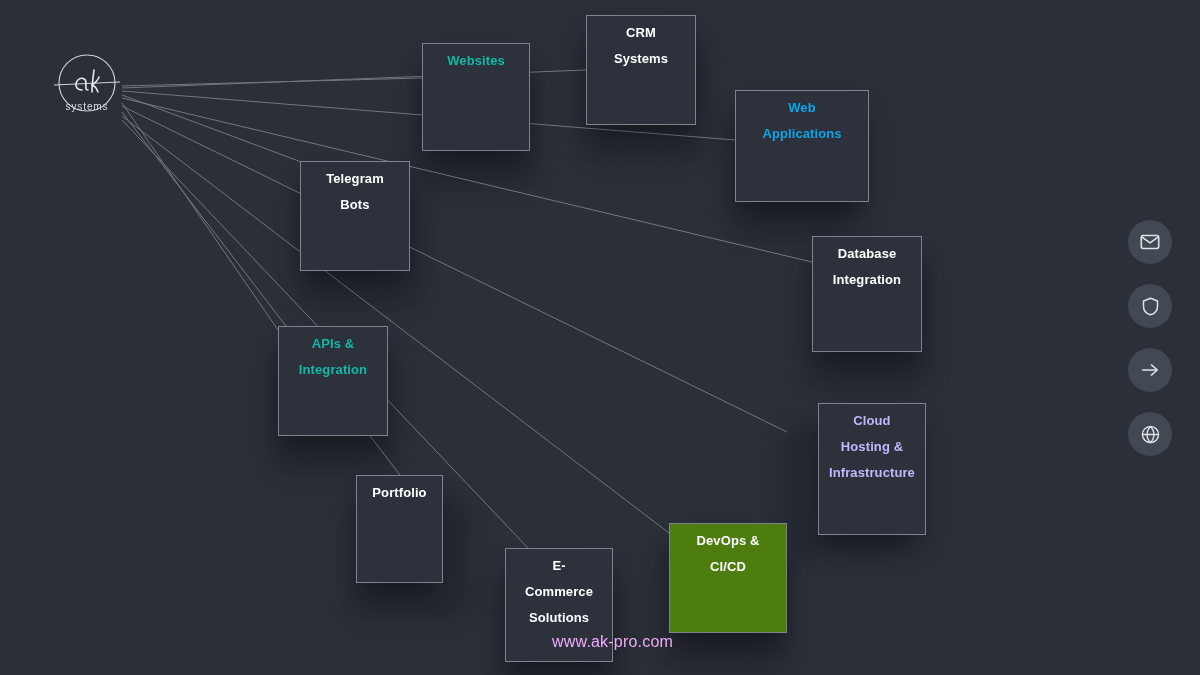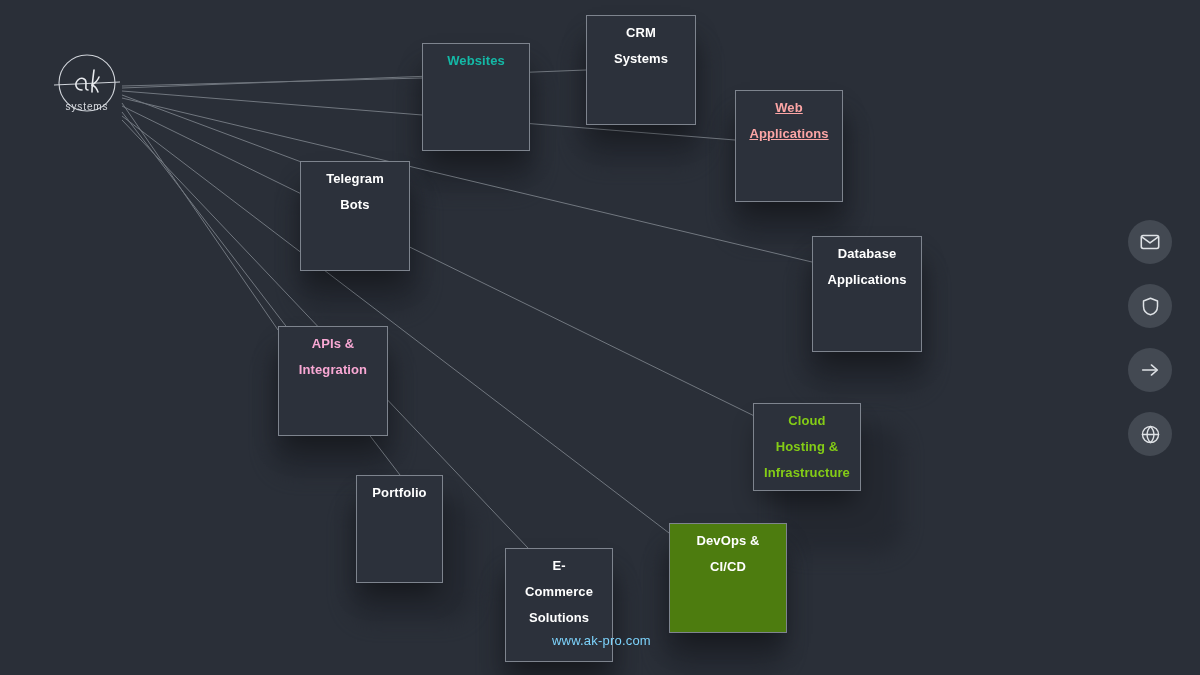--- a/index.html
+++ b/index.html
@@ -83,22 +83,22 @@
     background: #22262e;
     filter: blur(10px);
     opacity: 0.75;
   }
 
   
   #watermark {
     position: absolute;
     left: 552px;
     top: 633px;
-    font-size: 13px;
-    color: #7dd3fc;
+    font-size: 16px;
+    color: #f0abfc;
     font-family: "Liberation Sans", sans-serif;
     letter-spacing: 0.2px;
   }
 
   
   #icon-rail {
     position: absolute;
     right: 28px;
     top: 220px;
     display: flex;
@@ -165,37 +165,37 @@
   </div>
 
   <div id="nodes-layer">
       <div class="node" style="left: 586px; top: 15px; width: 110px; height: 110px; border-color: rgb(126, 132, 142); background: rgb(44, 49, 59); color: rgb(255, 255, 255);">
         <span class="node-label">CRM
 Systems</span>
       </div>
       <div class="node" style="left: 422px; top: 43px; width: 108px; height: 108px; border-color: rgb(126, 132, 142); background: rgb(44, 49, 59); color: #14b8a6;">
         <span class="node-label">Websites</span>
       </div>
-      <div class="node" style="left: 735px; top: 90px; width: 108px; height: 112px; border-color: rgb(126, 132, 142); background: rgb(44, 49, 59); color: #fca5a5; text-decoration: underline;">
+      <div class="node" style="left: 735px; top: 90px; width: 134px; height: 112px; border-color: rgb(126, 132, 142); background: rgb(44, 49, 59); color: #0ea5e9;">
         <span class="node-label">Web
 Applications</span>
       </div>
       <div class="node" style="left: 300px; top: 161px; width: 110px; height: 110px; border-color: rgb(126, 132, 142); background: rgb(44, 49, 59); color: rgb(255, 255, 255);">
         <span class="node-label">Telegram
 Bots</span>
       </div>
       <div class="node" style="left: 812px; top: 236px; width: 110px; height: 116px; border-color: rgb(126, 132, 142); background: rgb(44, 49, 59); color: rgb(255, 255, 255);">
         <span class="node-label">Database
-Applications</span>
-      </div>
-      <div class="node" style="left: 278px; top: 326px; width: 110px; height: 110px; border-color: rgb(126, 132, 142); background: rgb(44, 49, 59); color: #f9a8d4;">
+Integration</span>
+      </div>
+      <div class="node" style="left: 278px; top: 326px; width: 110px; height: 110px; border-color: rgb(126, 132, 142); background: rgb(44, 49, 59); color: #14b8a6;">
         <span class="node-label">APIs &amp;
 Integration</span>
       </div>
-      <div class="node" style="left: 753px; top: 403px; width: 108px; height: 88px; border-color: rgb(126, 132, 142); background: rgb(44, 49, 59); color: #84cc16;">
+      <div class="node" style="left: 818px; top: 403px; width: 108px; height: 132px; border-color: rgb(126, 132, 142); background: rgb(44, 49, 59); color: #c4b5fd;">
         <span class="node-label">Cloud
 Hosting &amp;
 Infrastructure</span>
       </div>
       <div class="node" style="left: 356px; top: 475px; width: 87px; height: 108px; border-color: rgb(126, 132, 142); background: rgb(44, 49, 59); color: rgb(255, 255, 255);">
         <span class="node-label">Portfolio</span>
       </div>
       <div class="node" style="left: 669px; top: 523px; width: 118px; height: 110px; border-color: rgb(126, 132, 142); background: #4d7c0f; color: rgb(255, 255, 255);">
         <span class="node-label">DevOps &amp;
 CI/CD</span>

